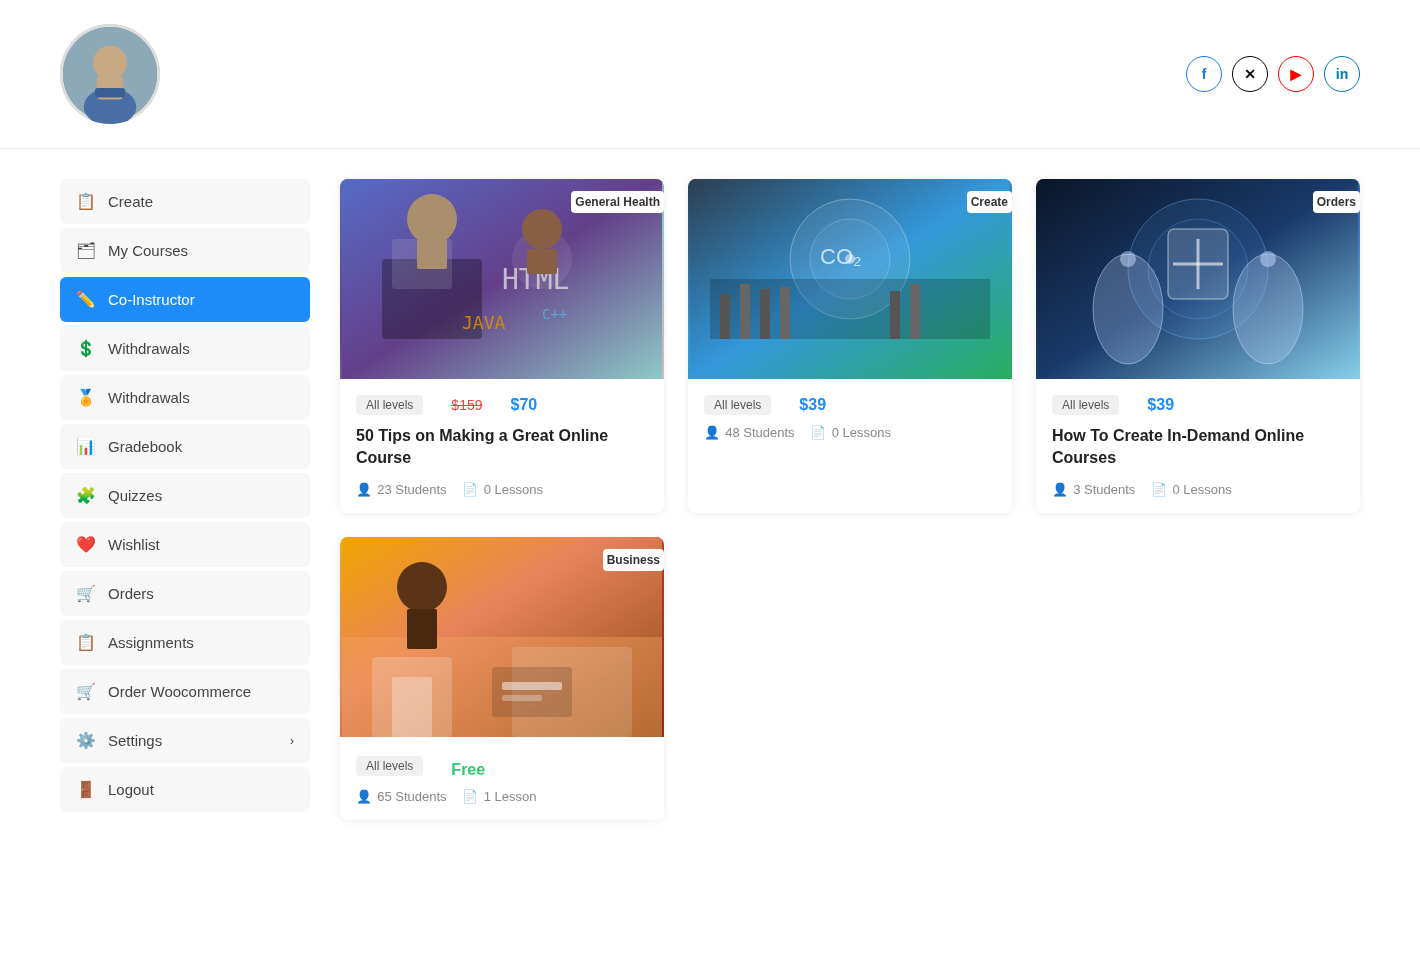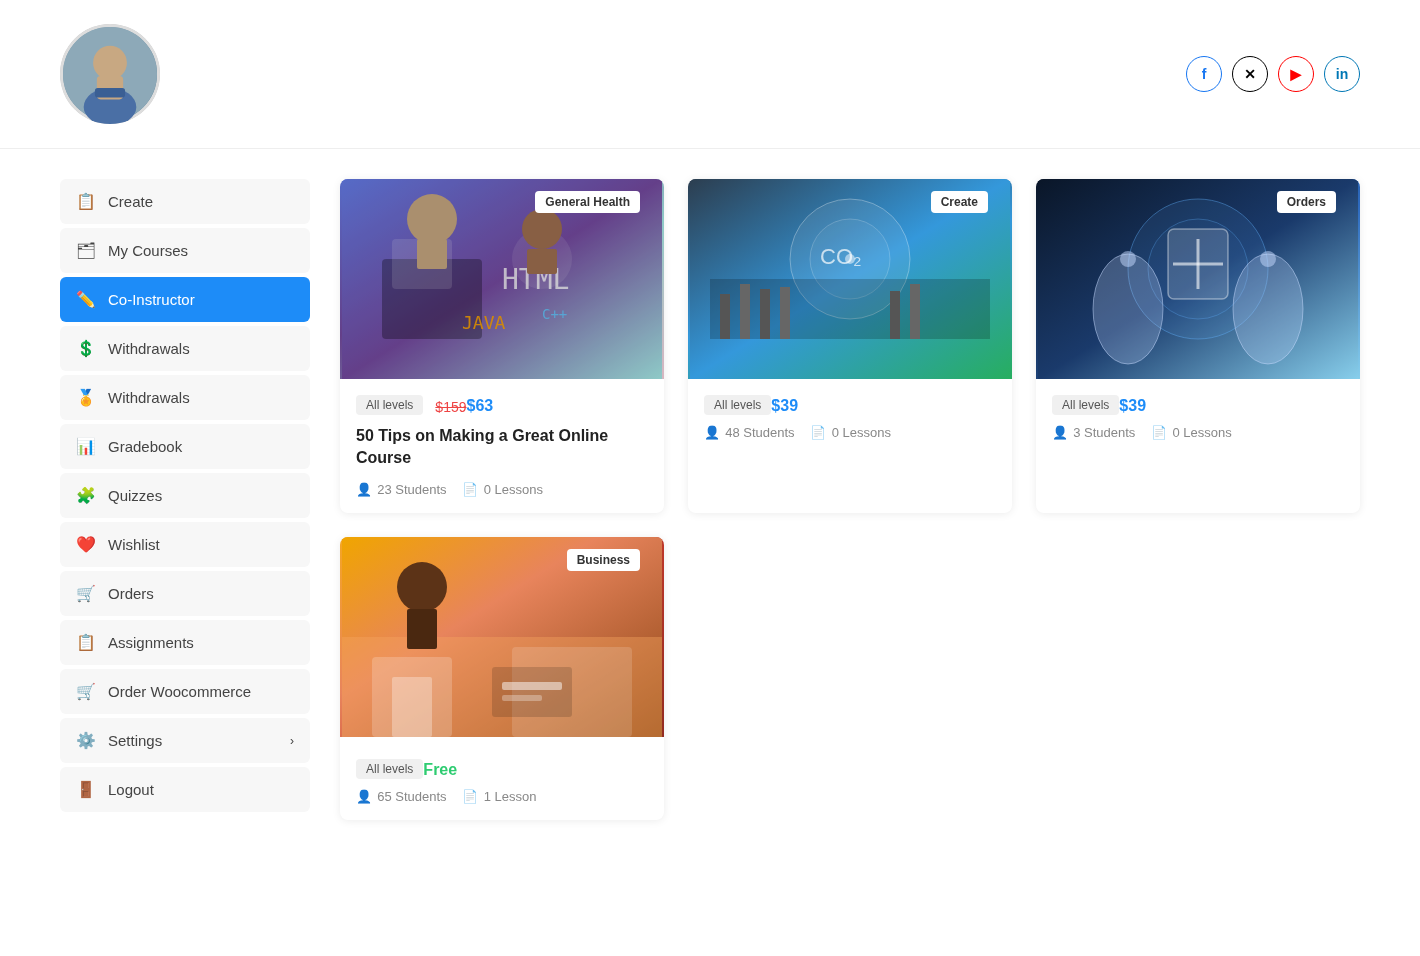--- a/index.html
+++ b/index.html
@@ -31,25 +31,25 @@
     .sidebar-item .arrow { margin-left: auto; font-size: 12px; }
 
     
     .courses-area { flex: 1; }
     .courses-grid { display: grid; grid-template-columns: repeat(3, 1fr); gap: 24px; }
 
     
     .course-card { background: #fff; border-radius: 8px; box-shadow: 0 1px 8px rgba(0,0,0,0.08); overflow: hidden; }
     .card-image { position: relative; height: 200px; overflow: hidden; }
     .card-image-bg { width: 100%; height: 100%; background: #aaa; display: flex; align-items: center; justify-content: center; }
-    .card-badge { position: absolute; top: 12px; right: 24px; background: #fff; padding: 4px 10px; border-radius: 4px; font-size: 12px; font-weight: 600; color: #333; }
+    .card-badge { position: absolute; top: 12px; right: 0; background: #fff; padding: 4px 4px; border-radius: 4px; font-size: 12px; font-weight: 600; color: #333; }
     .card-body { padding: 16px; }
-    .card-level-price { display: flex; align-items: flex-end; gap: 0; margin-bottom: 10px; }
+    .card-level-price { display: flex; align-items: center; gap: 28px; margin-bottom: 10px; }
     .card-level { background: #f0f0f0; padding: 3px 10px; border-radius: 4px; font-size: 12px; color: #555; }
-    .card-price-old { font-size: 14px; color: #e44; text-decoration: line-through; margin-left: 12px; }
+    .card-price-old { font-size: 14px; color: #e44; text-decoration: line-through; }
     .card-price { font-size: 16px; font-weight: 700; color: #1d8cf8; }
     .card-price.free { color: #2ecc71; margin-top: 8px; }
     .card-title { font-size: 16px; font-weight: 700; color: #222; margin-bottom: 12px; line-height: 1.4; }
     .card-meta { display: flex; align-items: center; gap: 16px; color: #888; font-size: 13px; }
     .card-meta-item { display: flex; align-items: center; gap: 5px; }
 
     
     .img-general-health {
       background: linear-gradient(135deg, #667eea 0%, #764ba2 30%, #a8edea 70%, #fed6e3 100%);
       position: relative;
@@ -207,21 +207,21 @@
       <rect x="185" y="70" width="30" height="25" rx="2" fill="#a07050"></rect>
     </svg>
 
       </div>
       <div class="card-badge">General Health</div>
     </div>
     <div class="card-body">
       <div class="card-level-price">
         <span class="card-level">All levels</span>
         <span class="card-price-old">$159</span>
-       <span class="card-price">$63</span>
+       <span class="card-price">$70</span>
       </div>
       <div class="card-title">50 Tips on Making a Great Online Course</div>
       <div class="card-meta">
         <span class="card-meta-item">
           <span>👤</span>
           <span>23 Students</span>
         </span>
         <span class="card-meta-item">
           <span>📄</span>
           <span>0 Lessons</span>
@@ -300,20 +300,21 @@
     </svg>
 
       </div>
       <div class="card-badge">Orders</div>
     </div>
     <div class="card-body">
       <div class="card-level-price">
         <span class="card-level">All levels</span>
         <span class="card-price">$39</span>
       </div>
+      <div class="card-title">How To Create In-Demand Online Courses</div>
       <div class="card-meta">
         <span class="card-meta-item">
           <span>👤</span>
           <span>3 Students</span>
         </span>
         <span class="card-meta-item">
           <span>📄</span>
           <span>0 Lessons</span>
         </span>
       </div>

